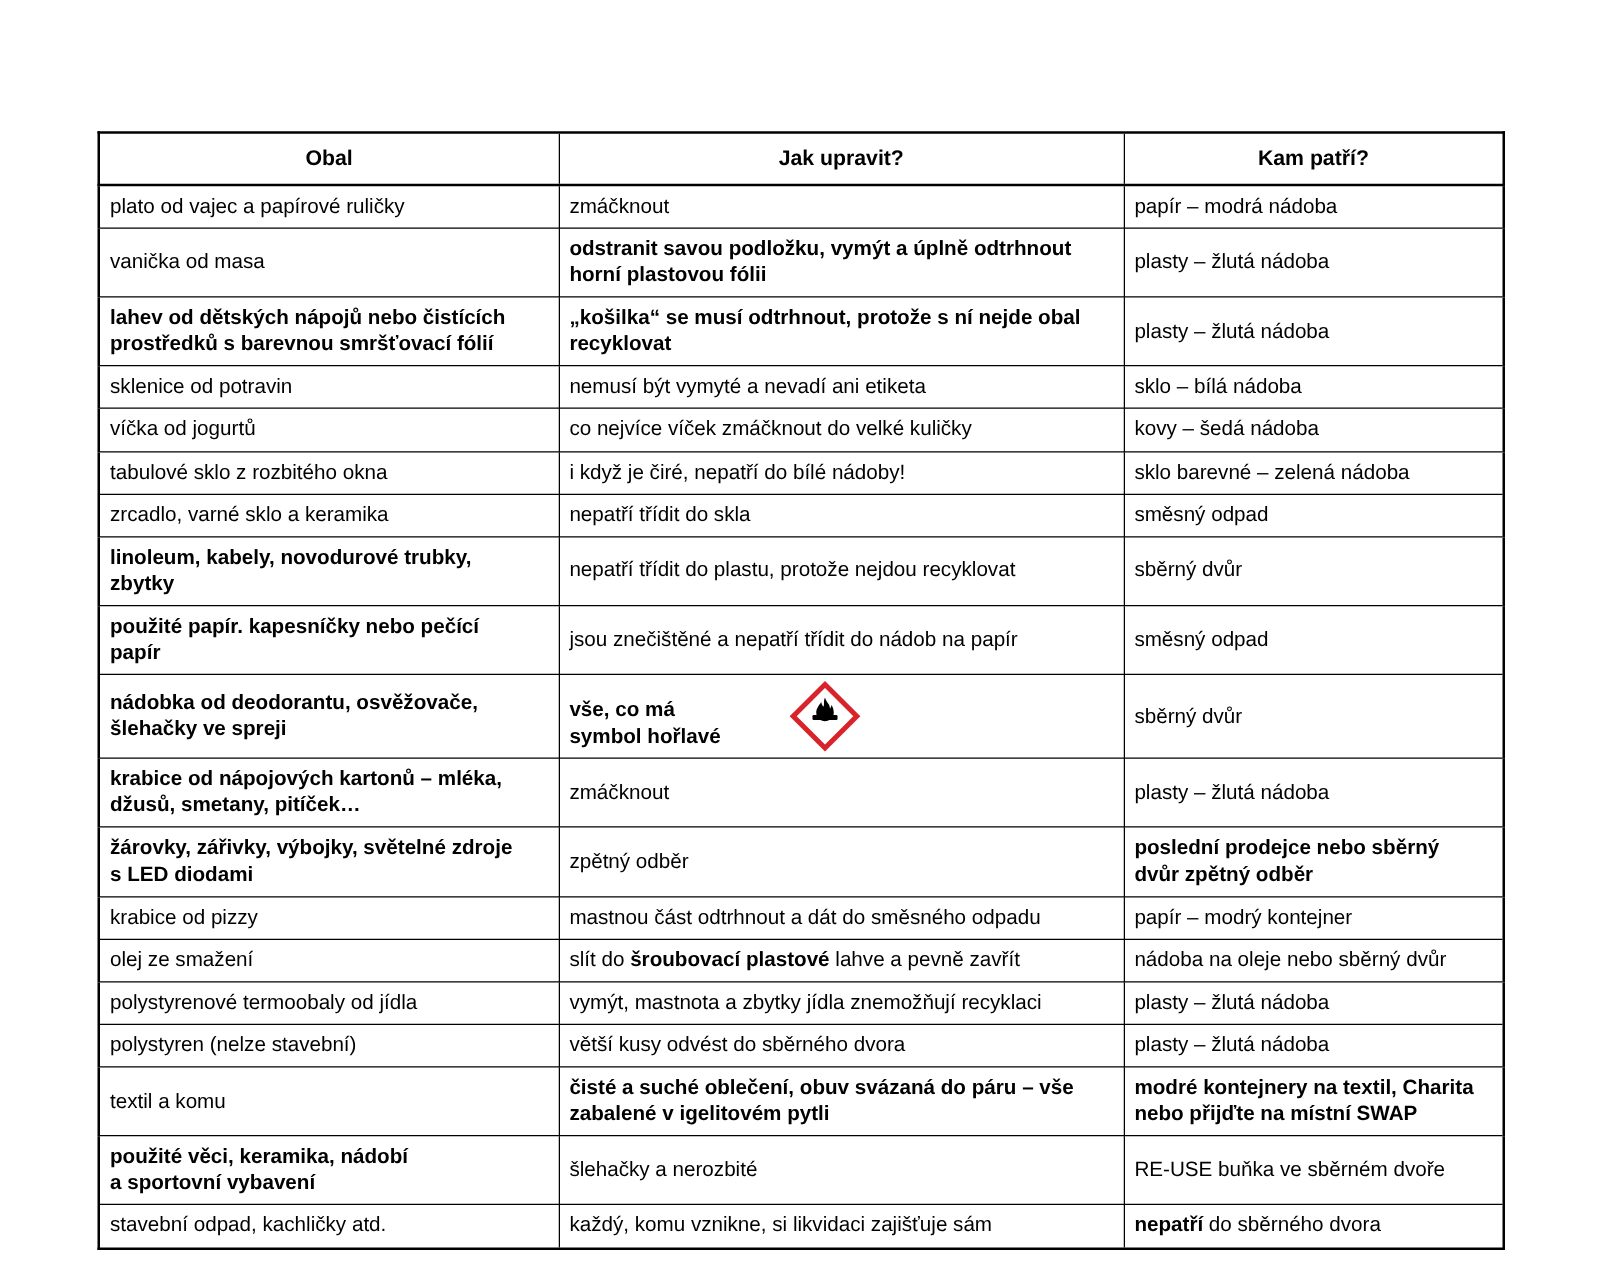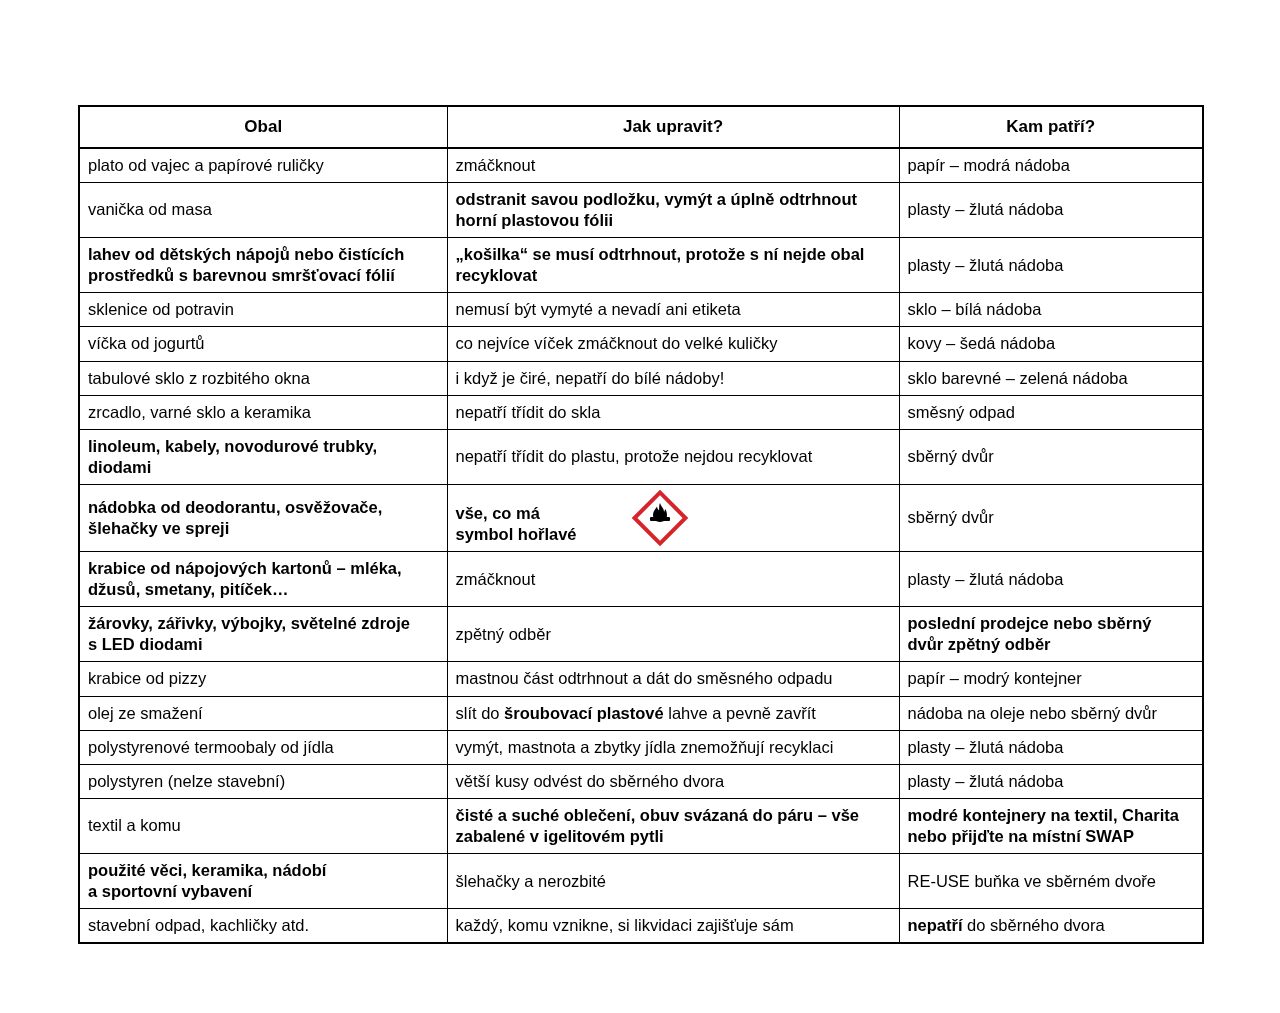--- a/index.html
+++ b/index.html
@@ -182,27 +182,37 @@
       <tr>
         <td>zrcadlo, varné sklo a keramika</td>
         <td>nepatří třídit do skla</td>
         <td>směsný odpad</td>
       </tr>
 
       <tr>
         <td>
           <span class="cell-lines">
             <span>linoleum, kabely, novodurové trubky,</span>
-            <span>diodami</span>
+            <span>zbytky</span>
           </span>
         </td>
         <td>nepatří třídit do plastu, protože nejdou recyklovat</td>
         <td>sběrný dvůr</td>
       </tr>
 
+      <tr>
+        <td>
+          <span class="cell-lines">
+            <span>použité papír. kapesníčky nebo pečící</span>
+            <span>papír</span>
+          </span>
+        </td>
+        <td>jsou znečištěné a nepatří třídit do nádob na papír</td>
+        <td>směsný odpad</td>
+      </tr>
 
       <tr>
         <td>
           <span class="cell-lines">
             <span>nádobka od deodorantu, osvěžovače,</span>
             <span>šlehačky ve spreji</span>
           </span>
         </td>
         <td>
           <div class="flam-row">

